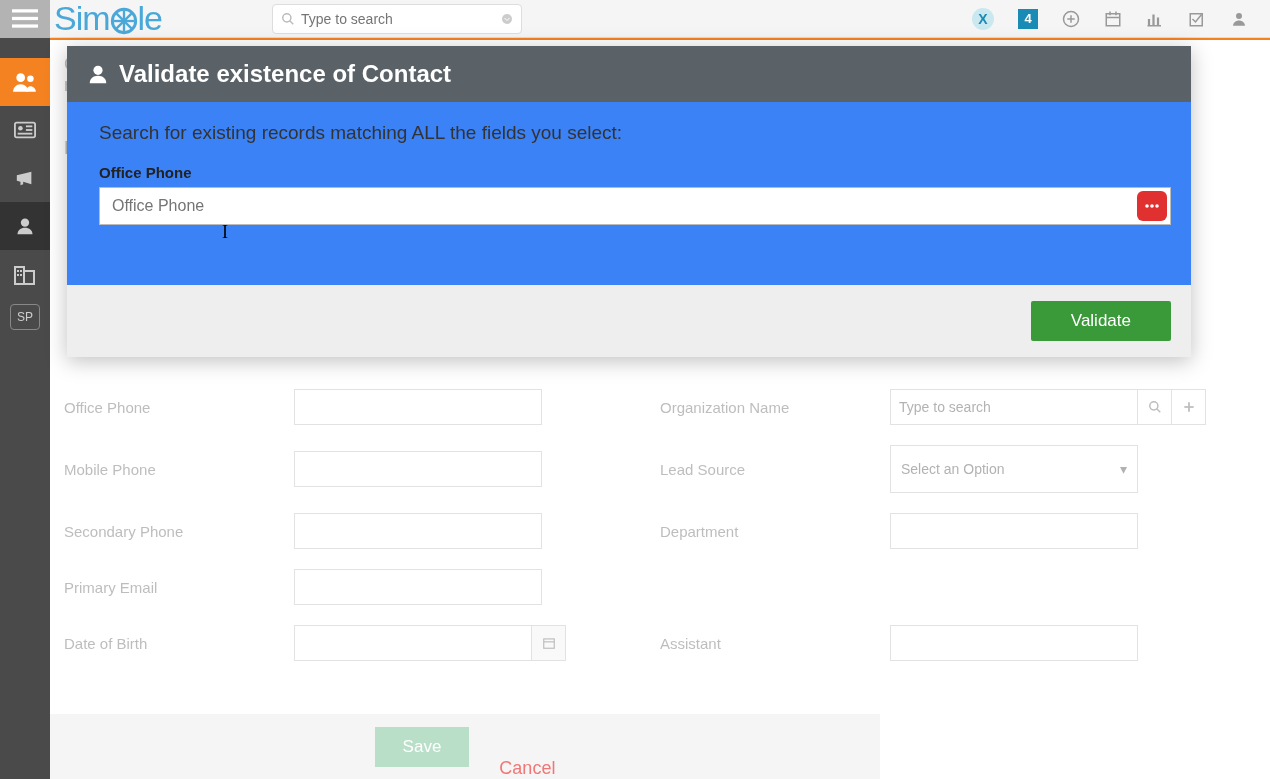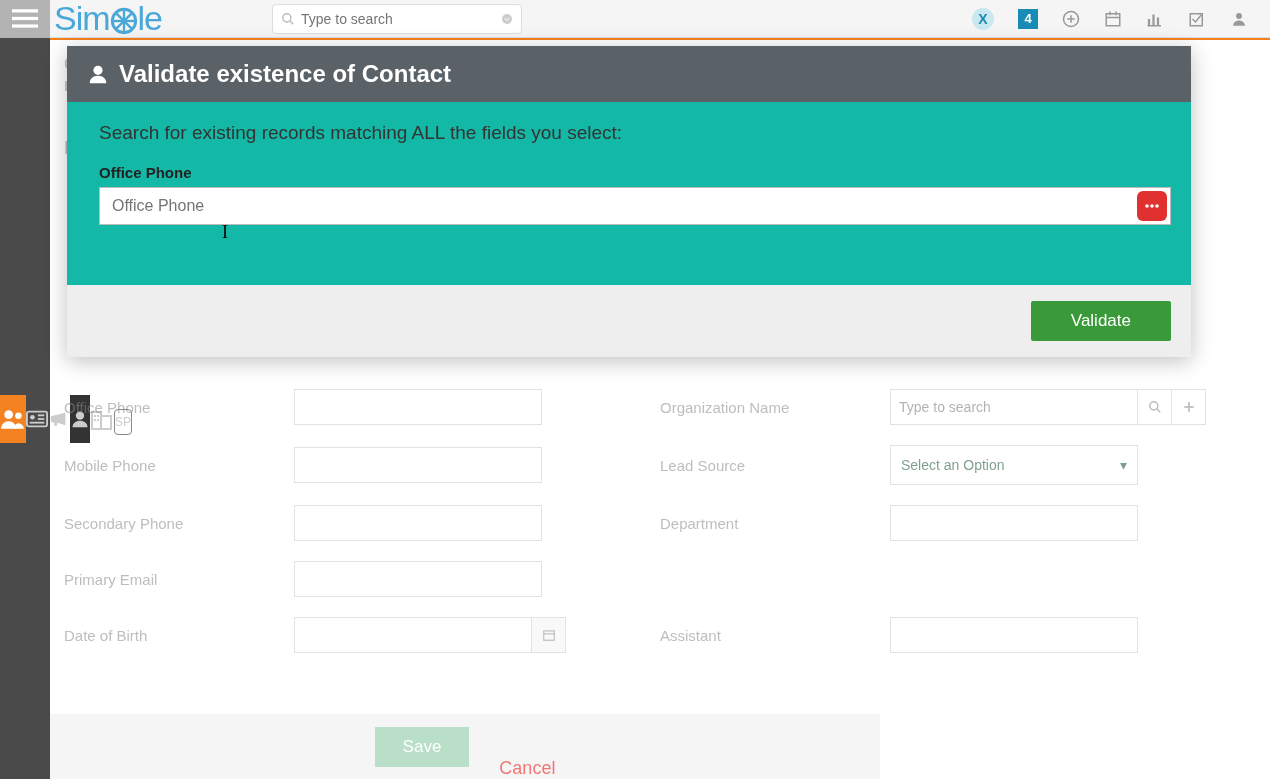--- a/index.html
+++ b/index.html
@@ -81,21 +81,21 @@
       height: 2px; background: #f58220;
     }
 
     
     .sidebar {
       position: absolute;
       left: 0; top: 38px; bottom: 0;
       width: 50px;
       background: #4a4a4a;
       display: flex;
-      flex-direction: row;
+      flex-direction: column;
       align-items: center;
       padding-top: 20px;
       gap: 0;
     }
     .sidebar .sitem {
       width: 50px; height: 48px;
       display: flex; align-items: center; justify-content: center;
       color: #ccc; cursor: pointer;
     }
     .sidebar .sitem.active { background: #f58220; color: #fff; }
@@ -125,23 +125,23 @@
     .flabel { width: 230px; font-size: 15px; color: #888; }
     .finput {
       width: 248px; height: 36px;
       border: 1px solid #ccc; border-radius: 0;
       background: #fff;
     }
     .org-wrap { display: flex; }
     .org-input { width: 248px; height: 36px; border:1px solid #ccc; padding:0 8px; font-size:14px; color:#888;}
     .org-btn { width: 34px; height: 36px; border:1px solid #ccc; border-left:none; background:#fff; display:flex;align-items:center;justify-content:center;color:#888;}
     .select {
-      width: 248px; height: 40px; border:1px solid #ccc;
+      width: 248px; height: 48px; border:1px solid #ccc;
       display:flex; align-items:center; padding:0 10px;
-      justify-content: space-between; color:#14532d; font-size:14px;
+      justify-content: space-between; color:#737373; font-size:14px;
     }
     .date-wrap { display:flex; }
     .date-btn { width:34px; height:36px; border:1px solid #ccc; border-left:none; background:#f5f5f5; display:flex;align-items:center;justify-content:center;color:#888;}
     .date-input { width: 238px; height:36px; border:1px solid #ccc;}
 
     .footer-actions {
       position: absolute;
       left: 50px;
       bottom: 0;
       width: 830px;
@@ -156,21 +156,21 @@
       border: none; padding: 10px 28px; font-size: 17px;
       cursor: pointer;
     }
     .btn-cancel { color: #e55; font-size: 18px; cursor: pointer; margin-top: 44px; }
 
     
     .modal {
       position: absolute;
       left: 67px; top: 46px;
       width: 1124px;
-      background: #14b8a6;
+      background: #3b82f6;
       box-shadow: 0 4px 20px rgba(0,0,0,0.25);
       z-index: 100;
     }
     .modal-header {
       background: #5a6268;
       color: #fff;
       padding: 14px 20px;
       font-size: 24px;
       font-weight: 600;
       display: flex; align-items: center; gap: 10px;

